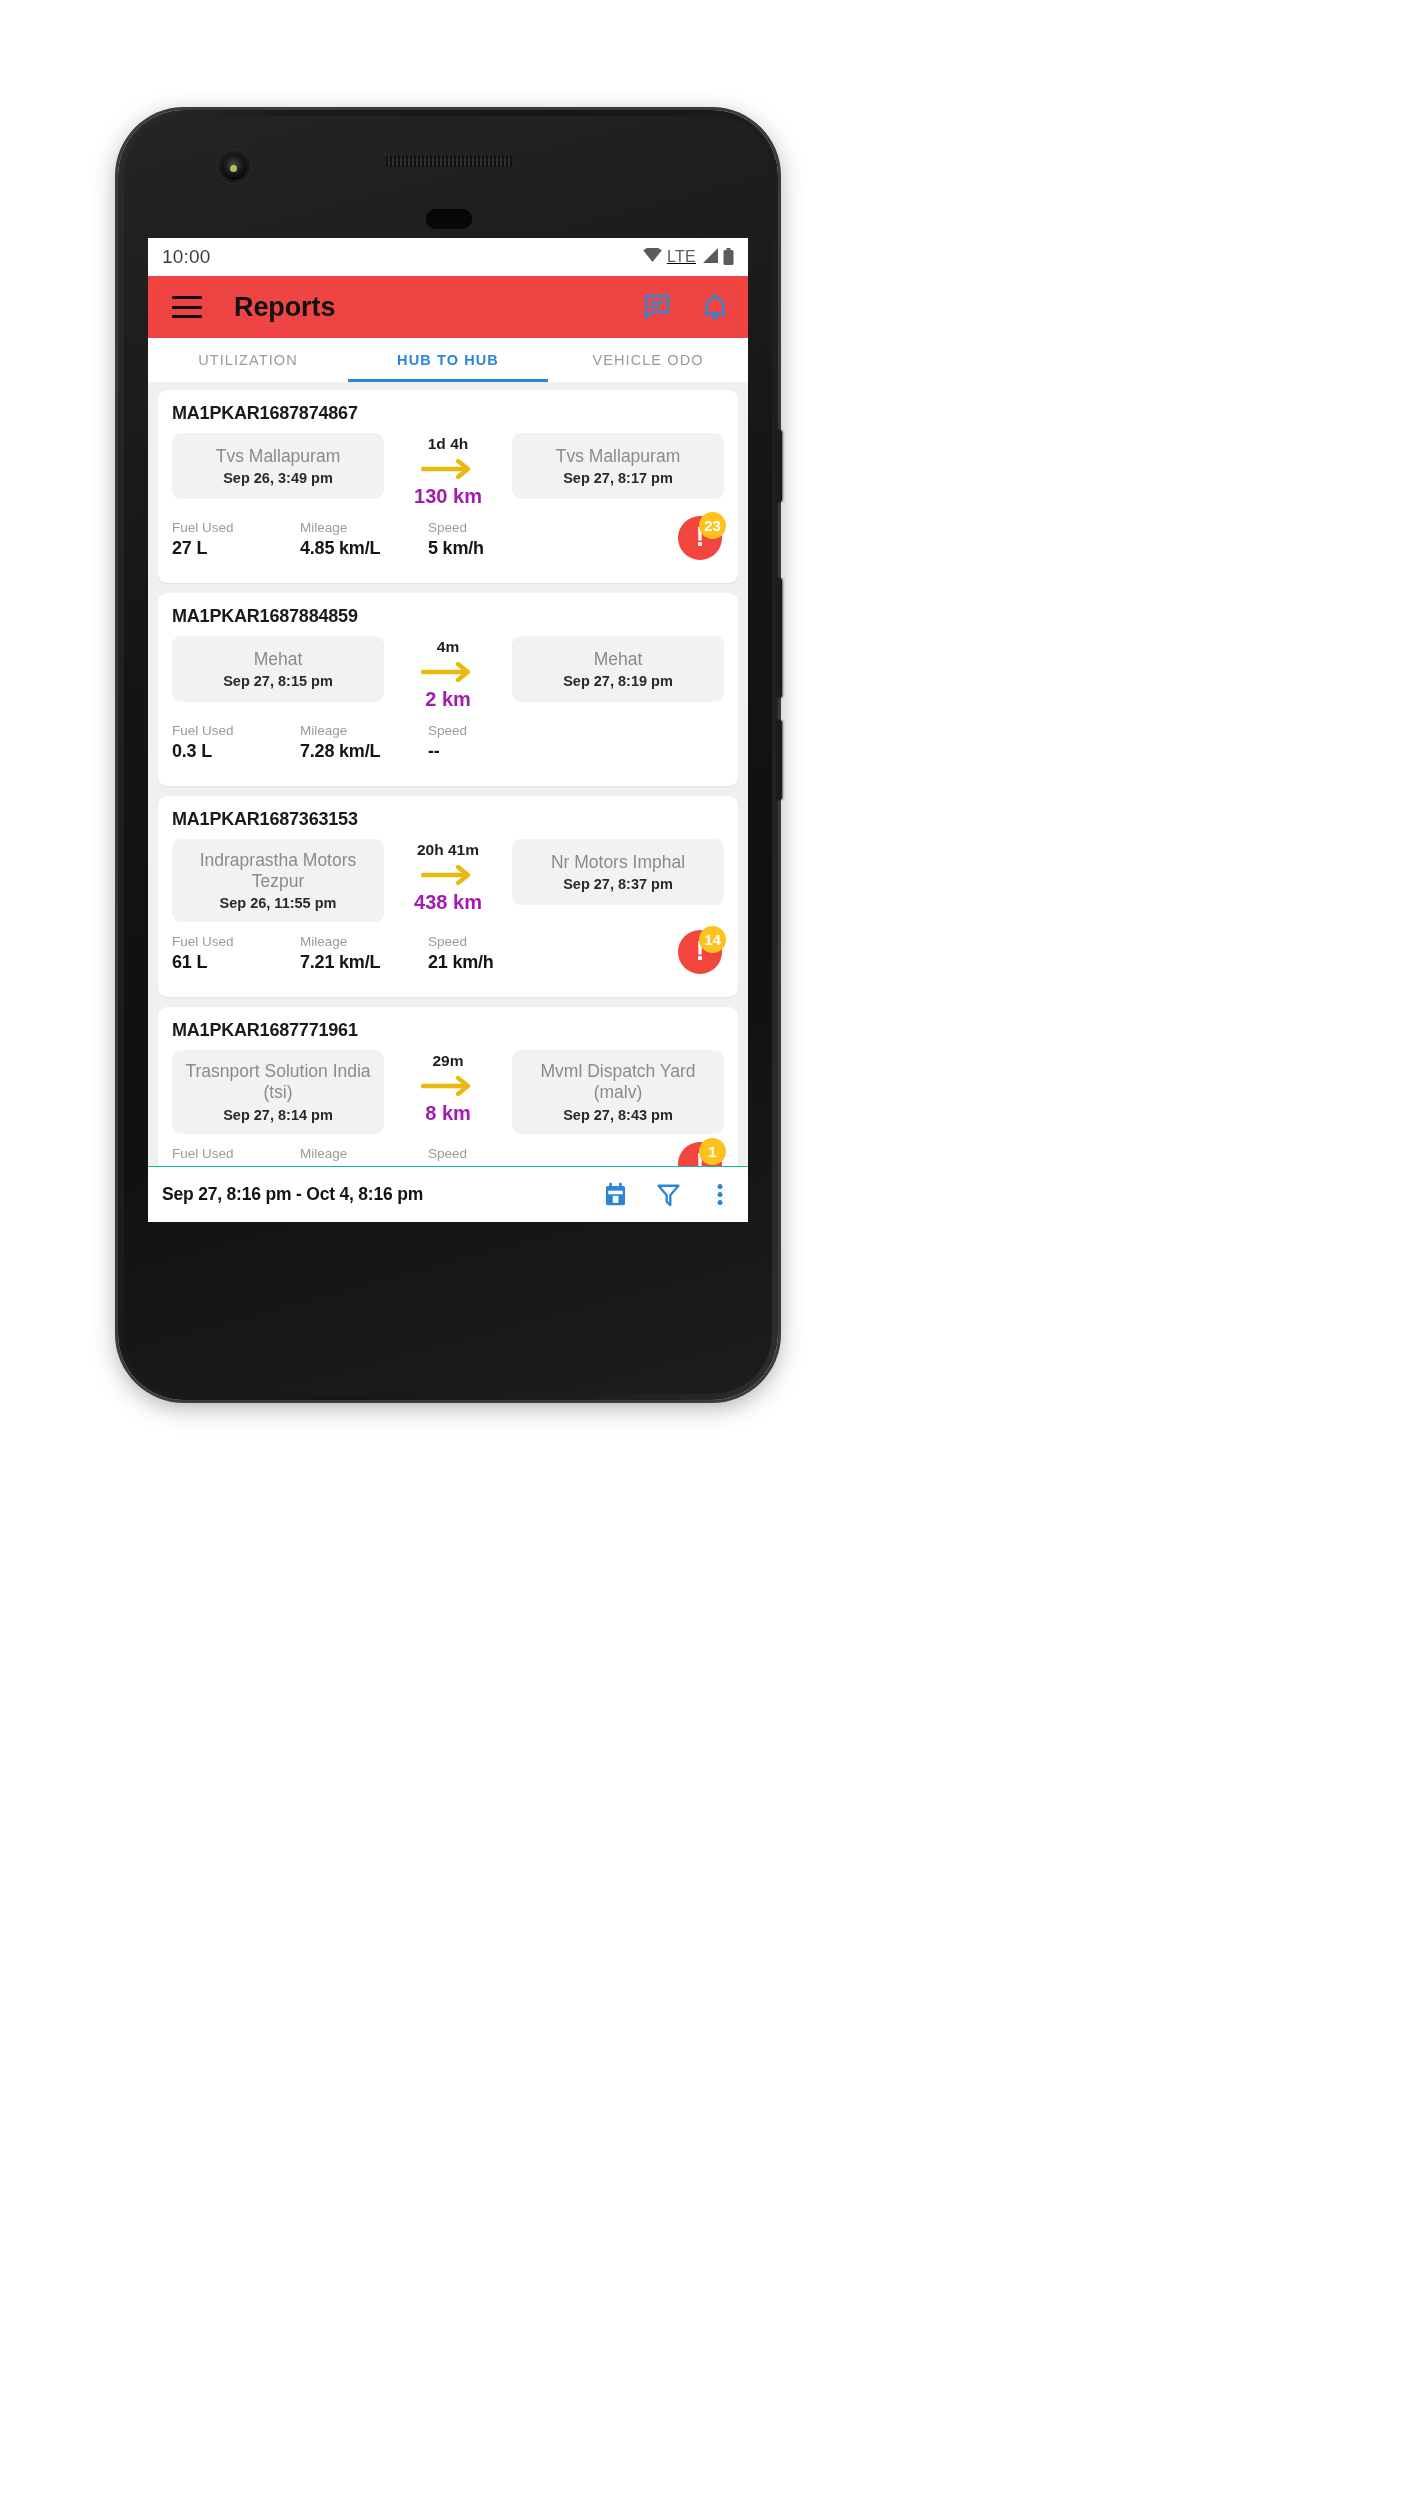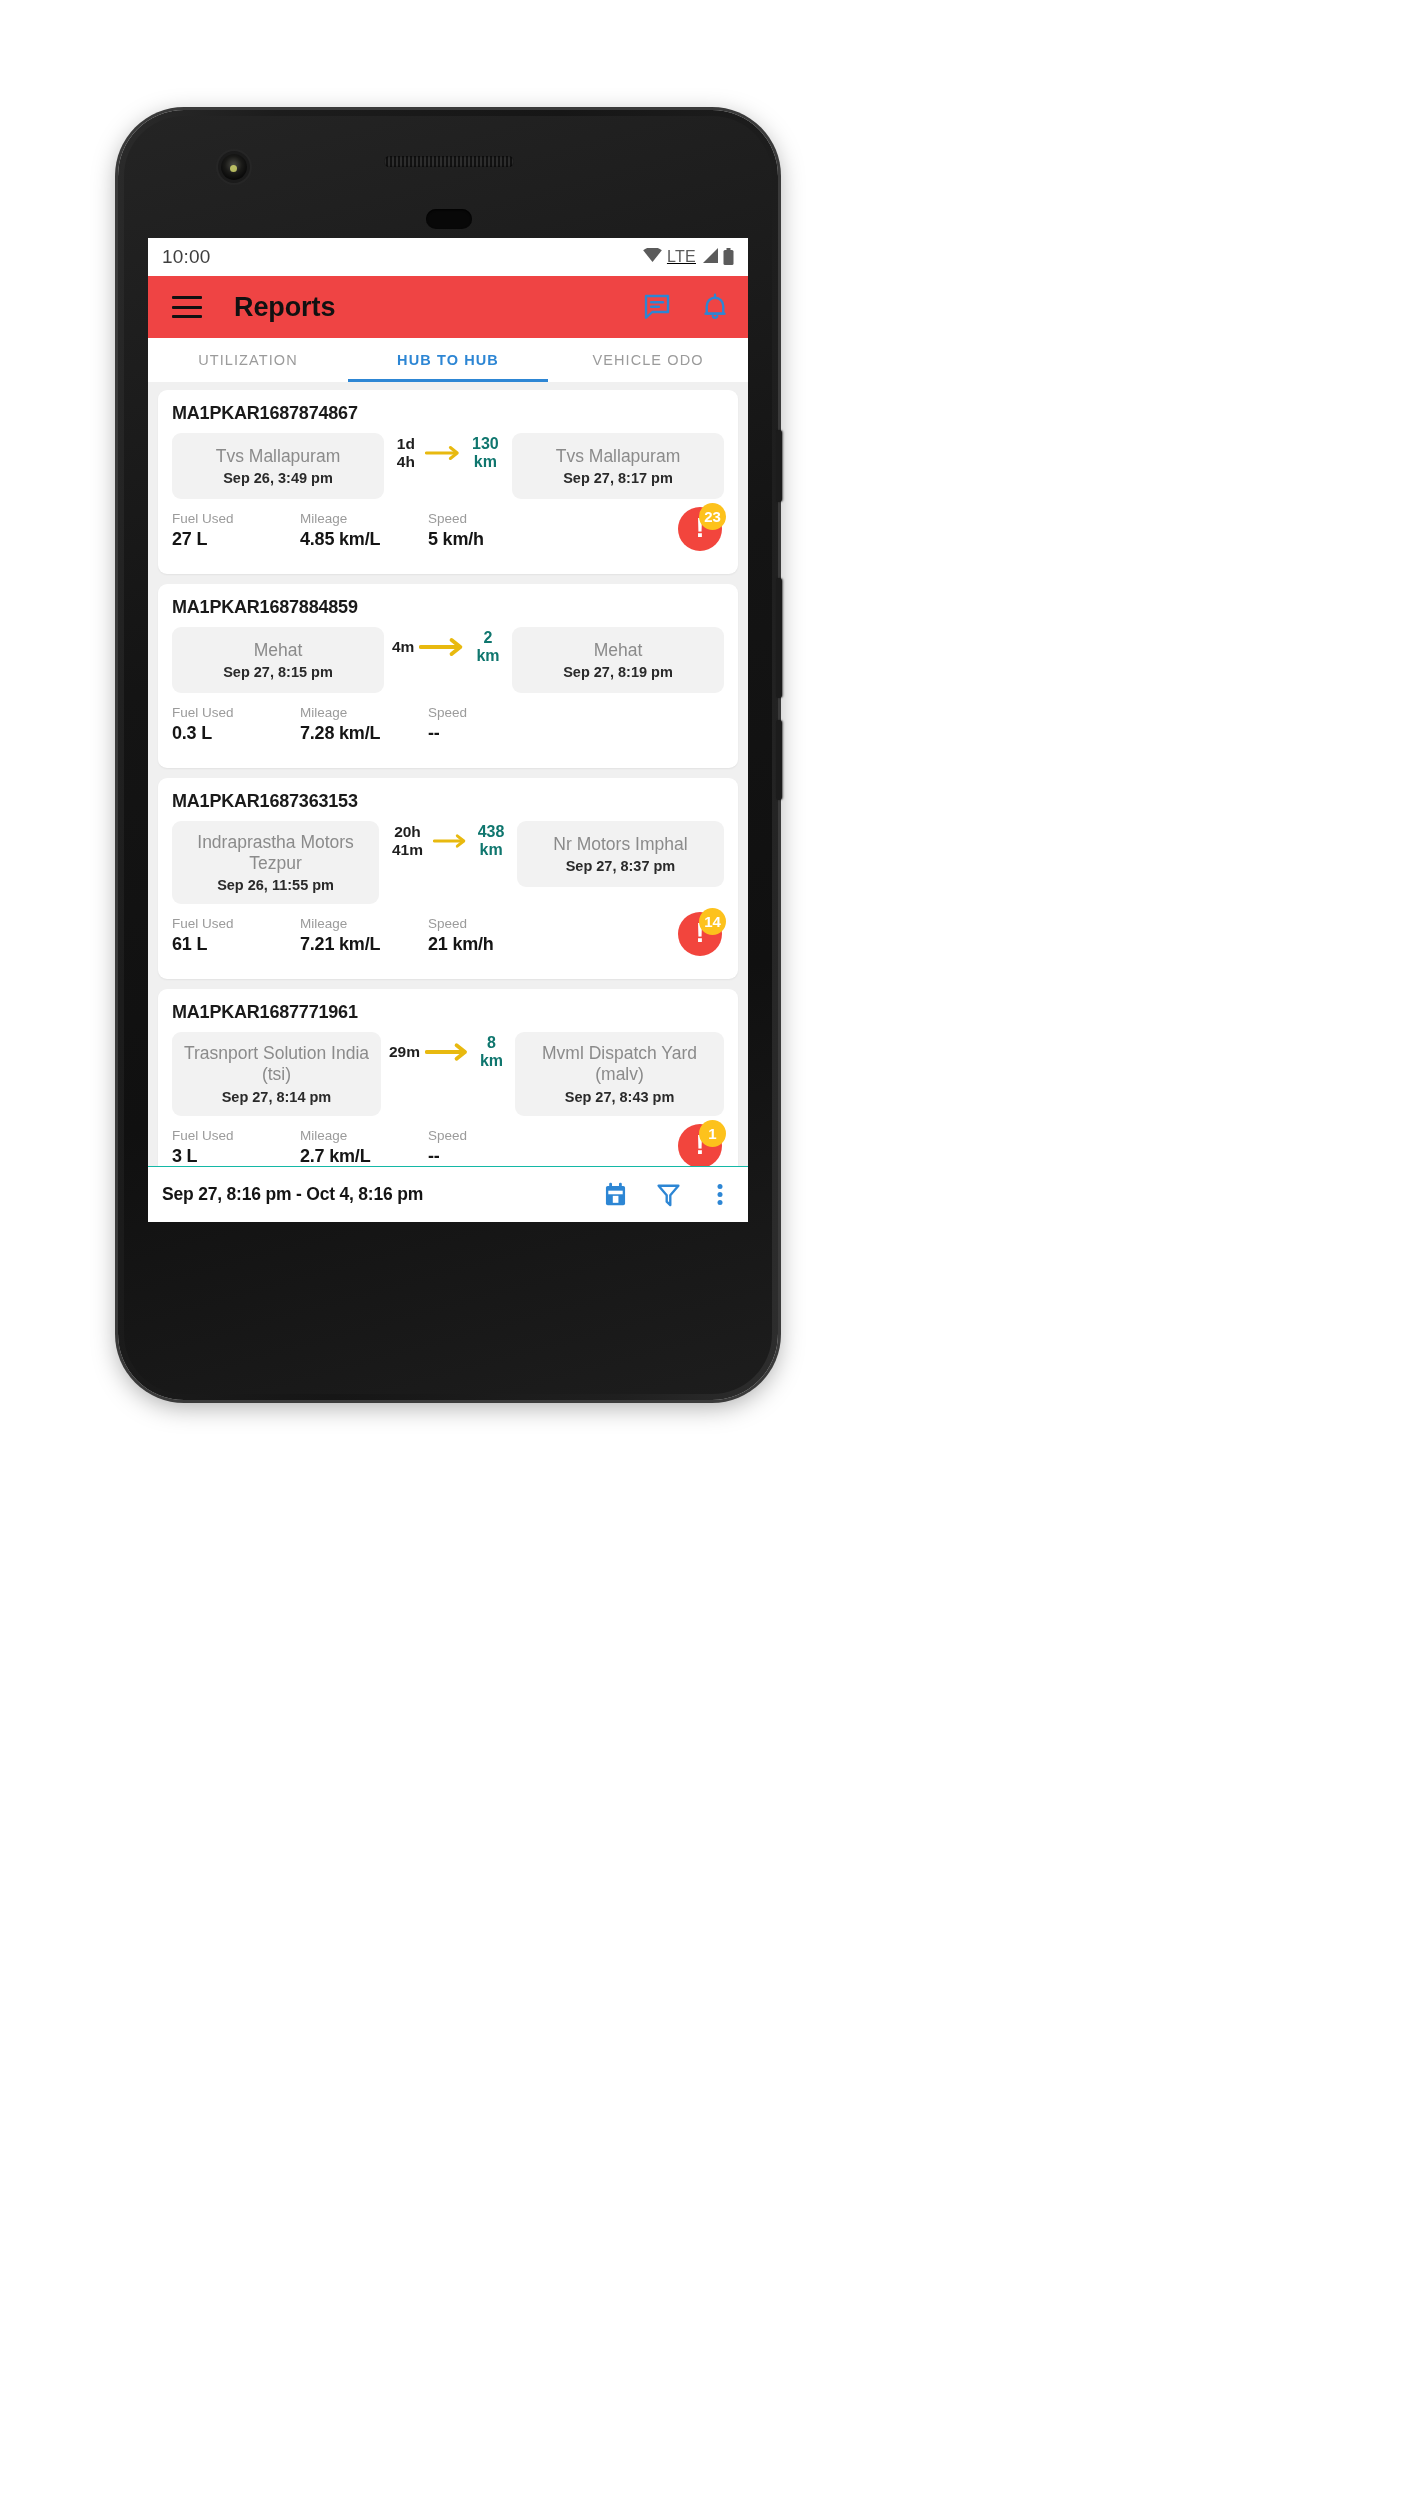--- a/index.html
+++ b/index.html
@@ -124,24 +124,24 @@
     flex: 1 1 0; min-width:0;
     background:#f2f2f2; border-radius:9px;
     padding:11px 8px 11px 8px; text-align:center;
     display:flex; flex-direction:column; justify-content:center;
     min-height:66px;
   }
   .chip-name{ font-size:17.5px; color:#8b8b8b; line-height:1.18; }
   .chip-time{ font-size:14.5px; color:#2a2a2a; margin-top:4px; font-weight:600;}
   .mid{
     flex: 0 0 112px; text-align:center; padding-top:2px;
-    display:flex; align-items:center; gap:5px;
+    display:flex; flex-direction:column; align-items:center; gap:5px;
   }
   .mid-dur{ font-size:15.5px; color:#1f1f1f; font-weight:600; }
-  .mid-dist{ font-size:16px; color:#0f766e; font-weight:700; }
+  .mid-dist{ font-size:20px; color:#a21caf; font-weight:700; }
   .arrow{ width:54px; height:22px; }
 
   .stats{
     display:flex; align-items:flex-end; margin-top:12px; position:relative;
   }
   .stat{ width:128px; }
   .stat-l{ font-size:13.5px; color:#9b9b9b; }
   .stat-v{ font-size:18px; color:#151515; font-weight:700; margin-top:3px; letter-spacing:-.2px;}
   .alert{
     position:absolute; right:0; bottom:-3px;

